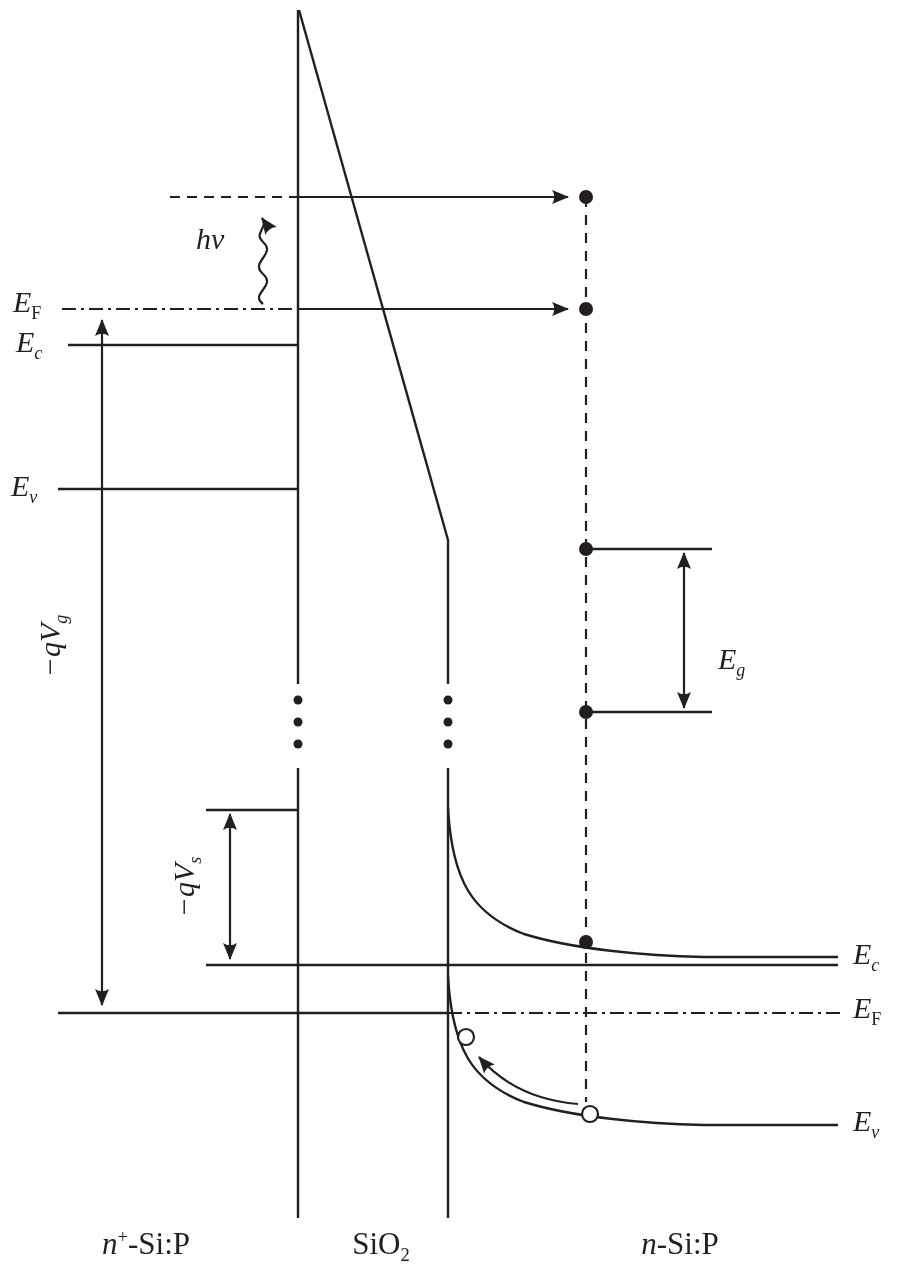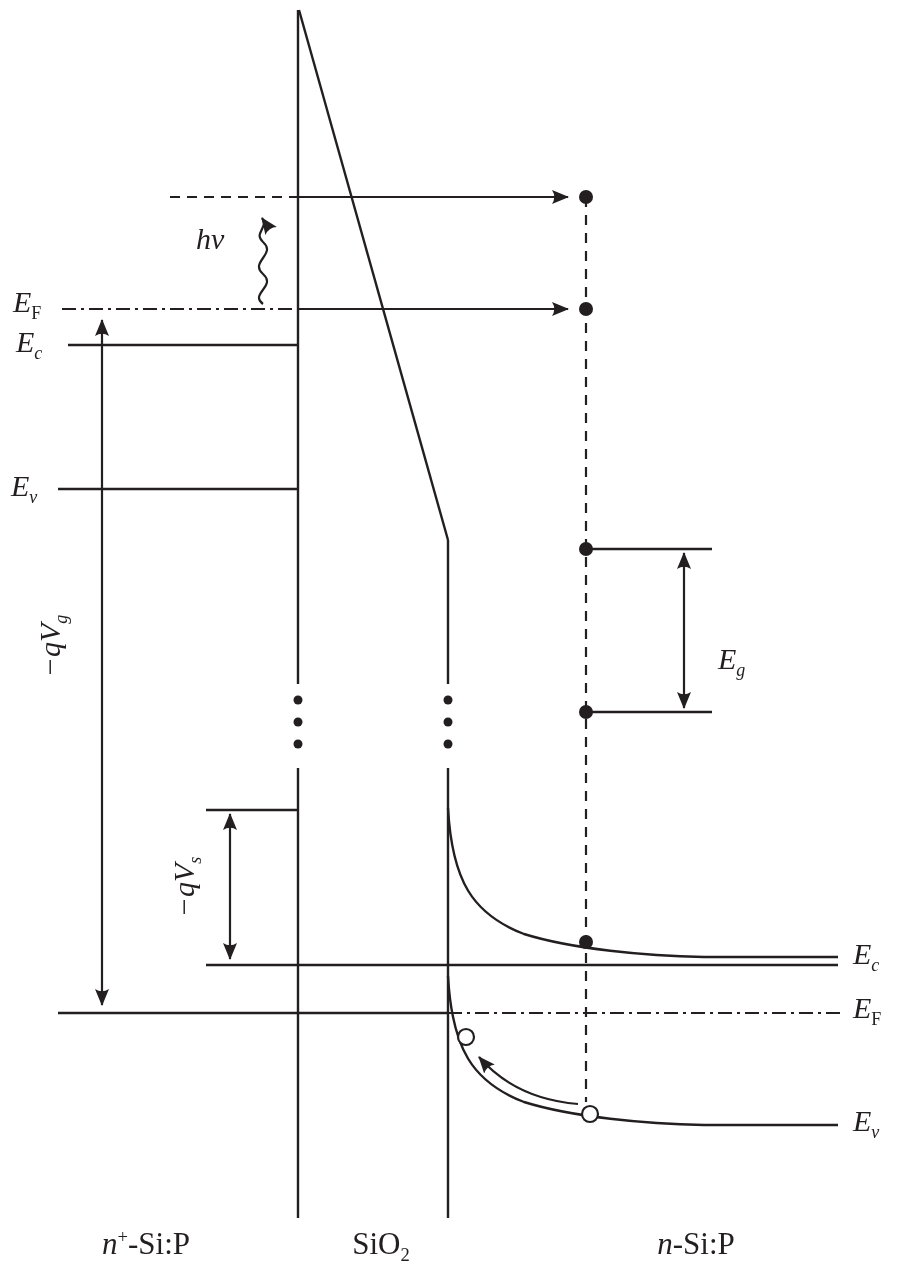--- a/index.html
+++ b/index.html
@@ -131,17 +131,17 @@
   </div>
 
   <div class="lbl region" style="left:146px; top:1228px;">
     <i>n</i><sup>+</sup><span>-Si:P</span>
   </div>
 
   <div class="lbl region" style="left:381px; top:1228px;">
     <span>SiO</span><sub class="rm">2</sub>
   </div>
 
-  <div class="lbl region" style="left:696px; top:1228px;">
+  <div class="lbl region" style="left:680px; top:1228px;">
     <i>n</i><span>-Si:P</span>
   </div>
 
 </div>
 
 </body></html>

